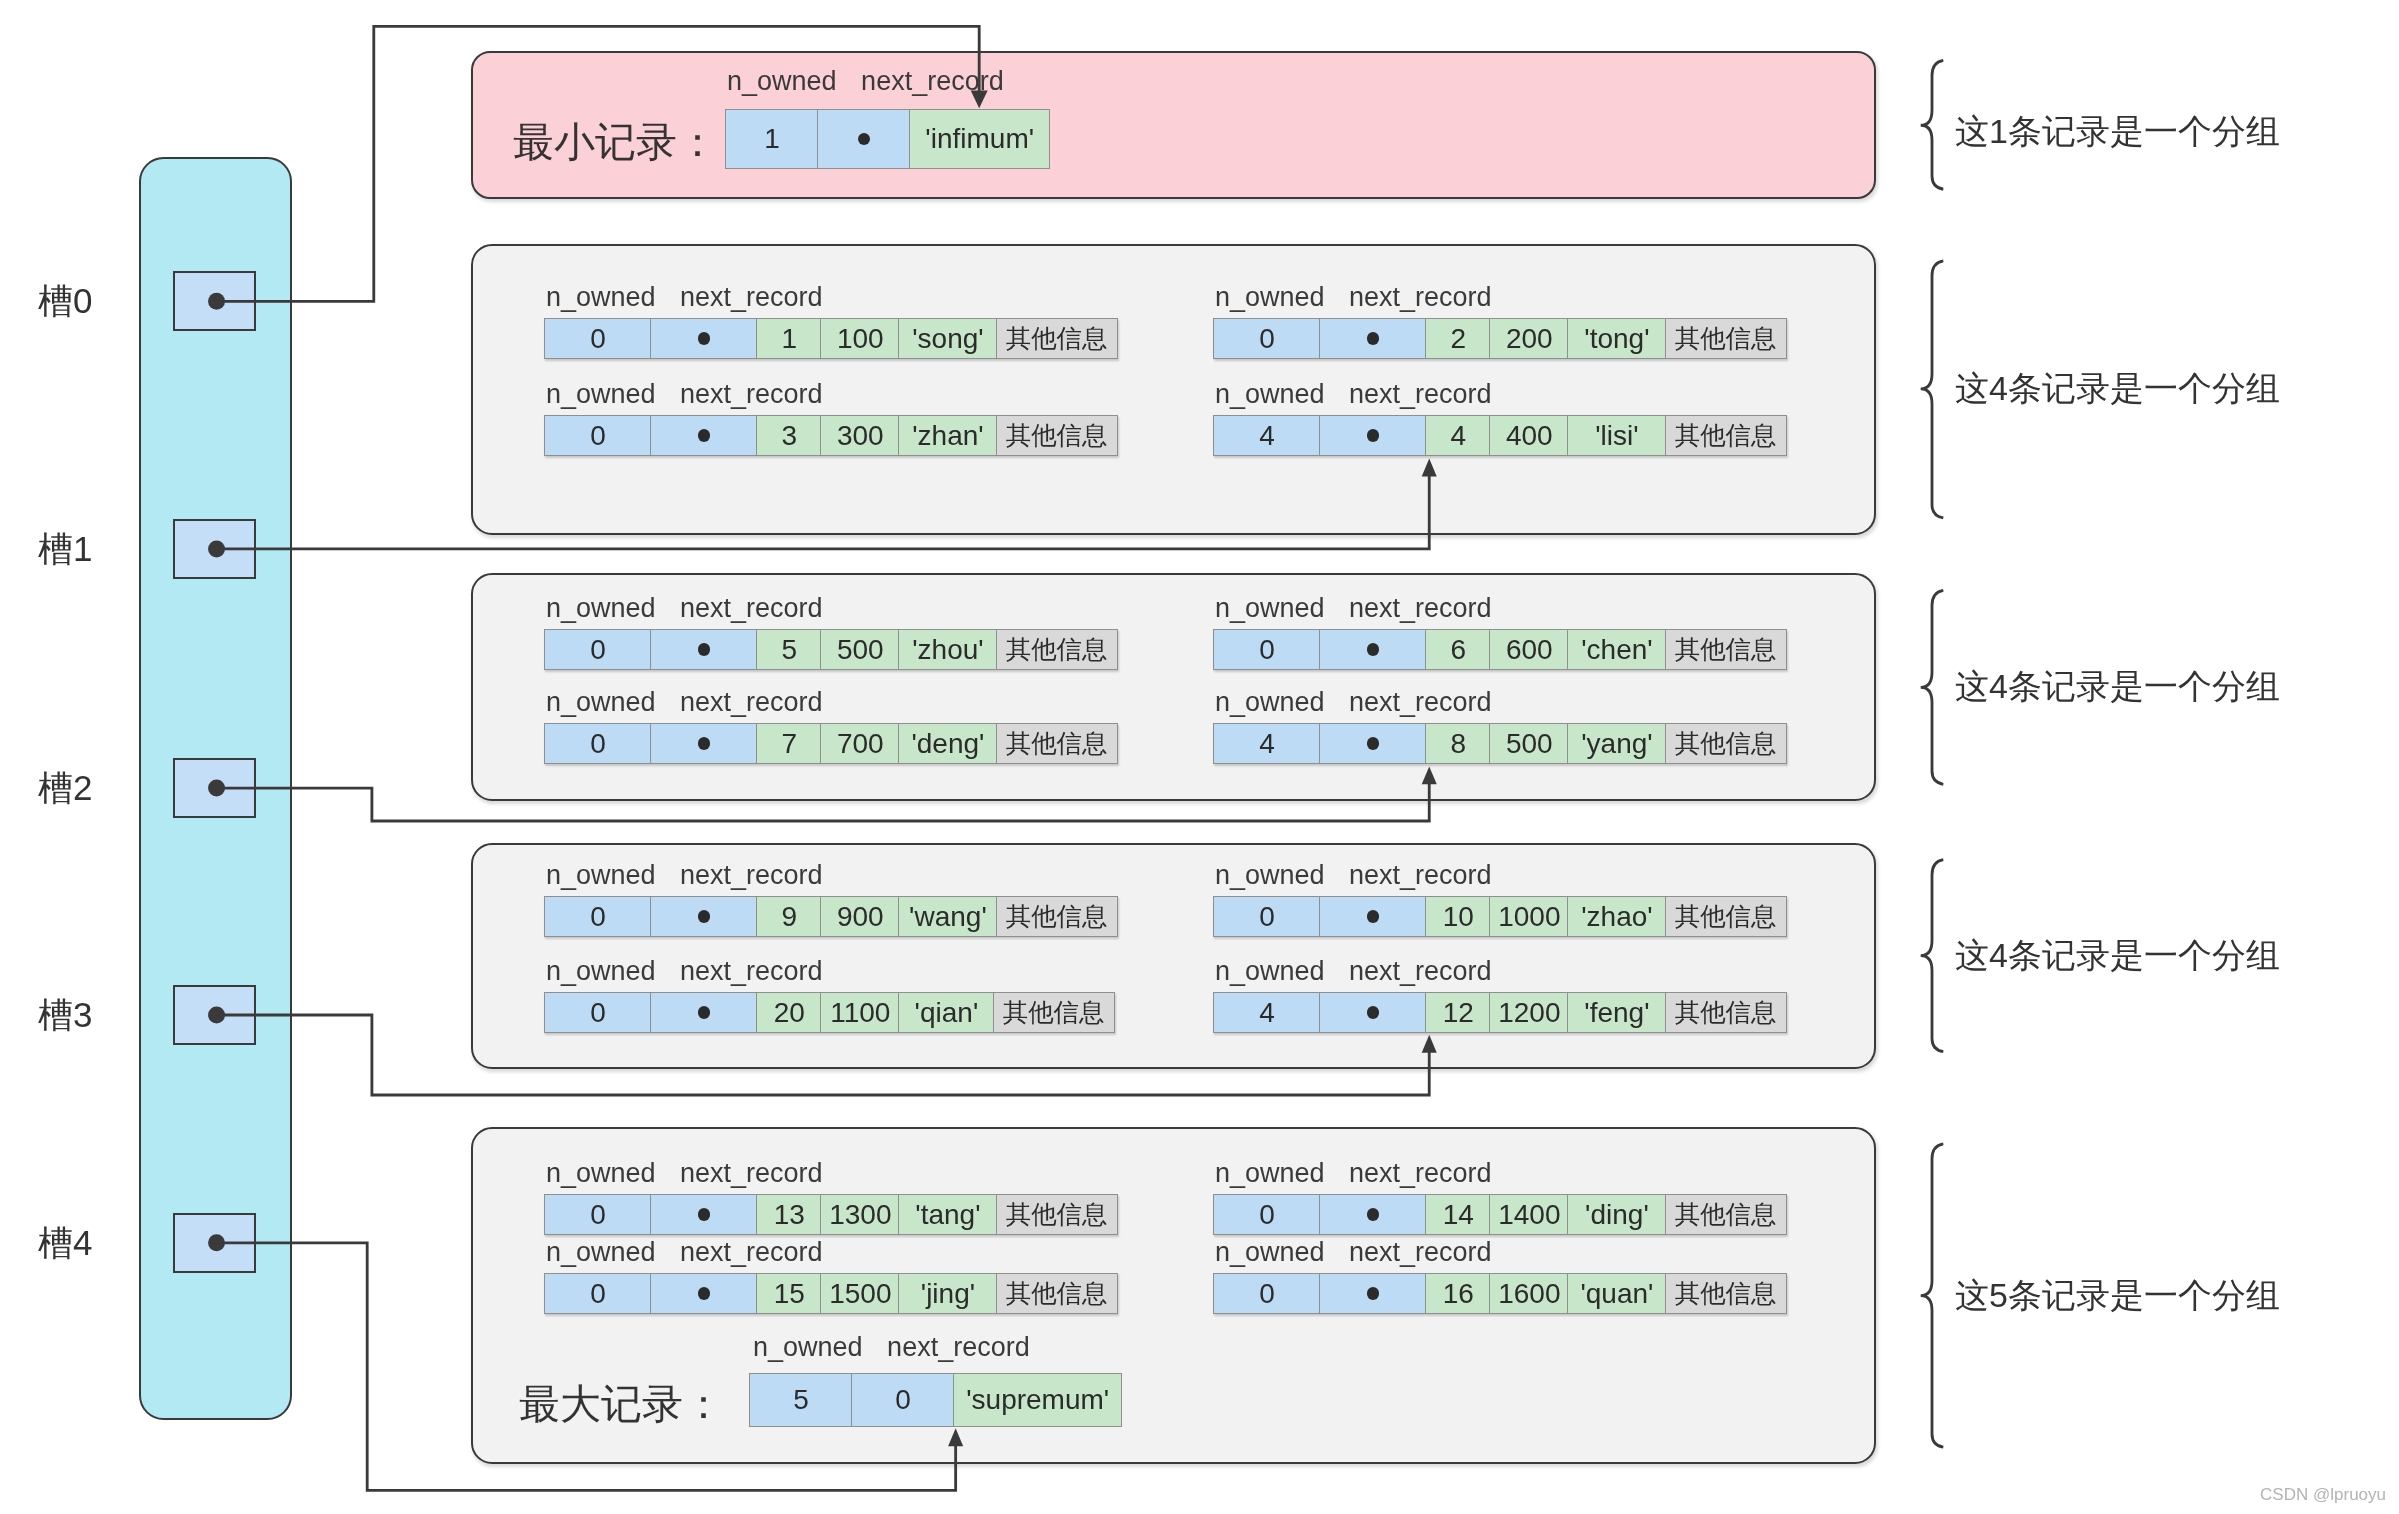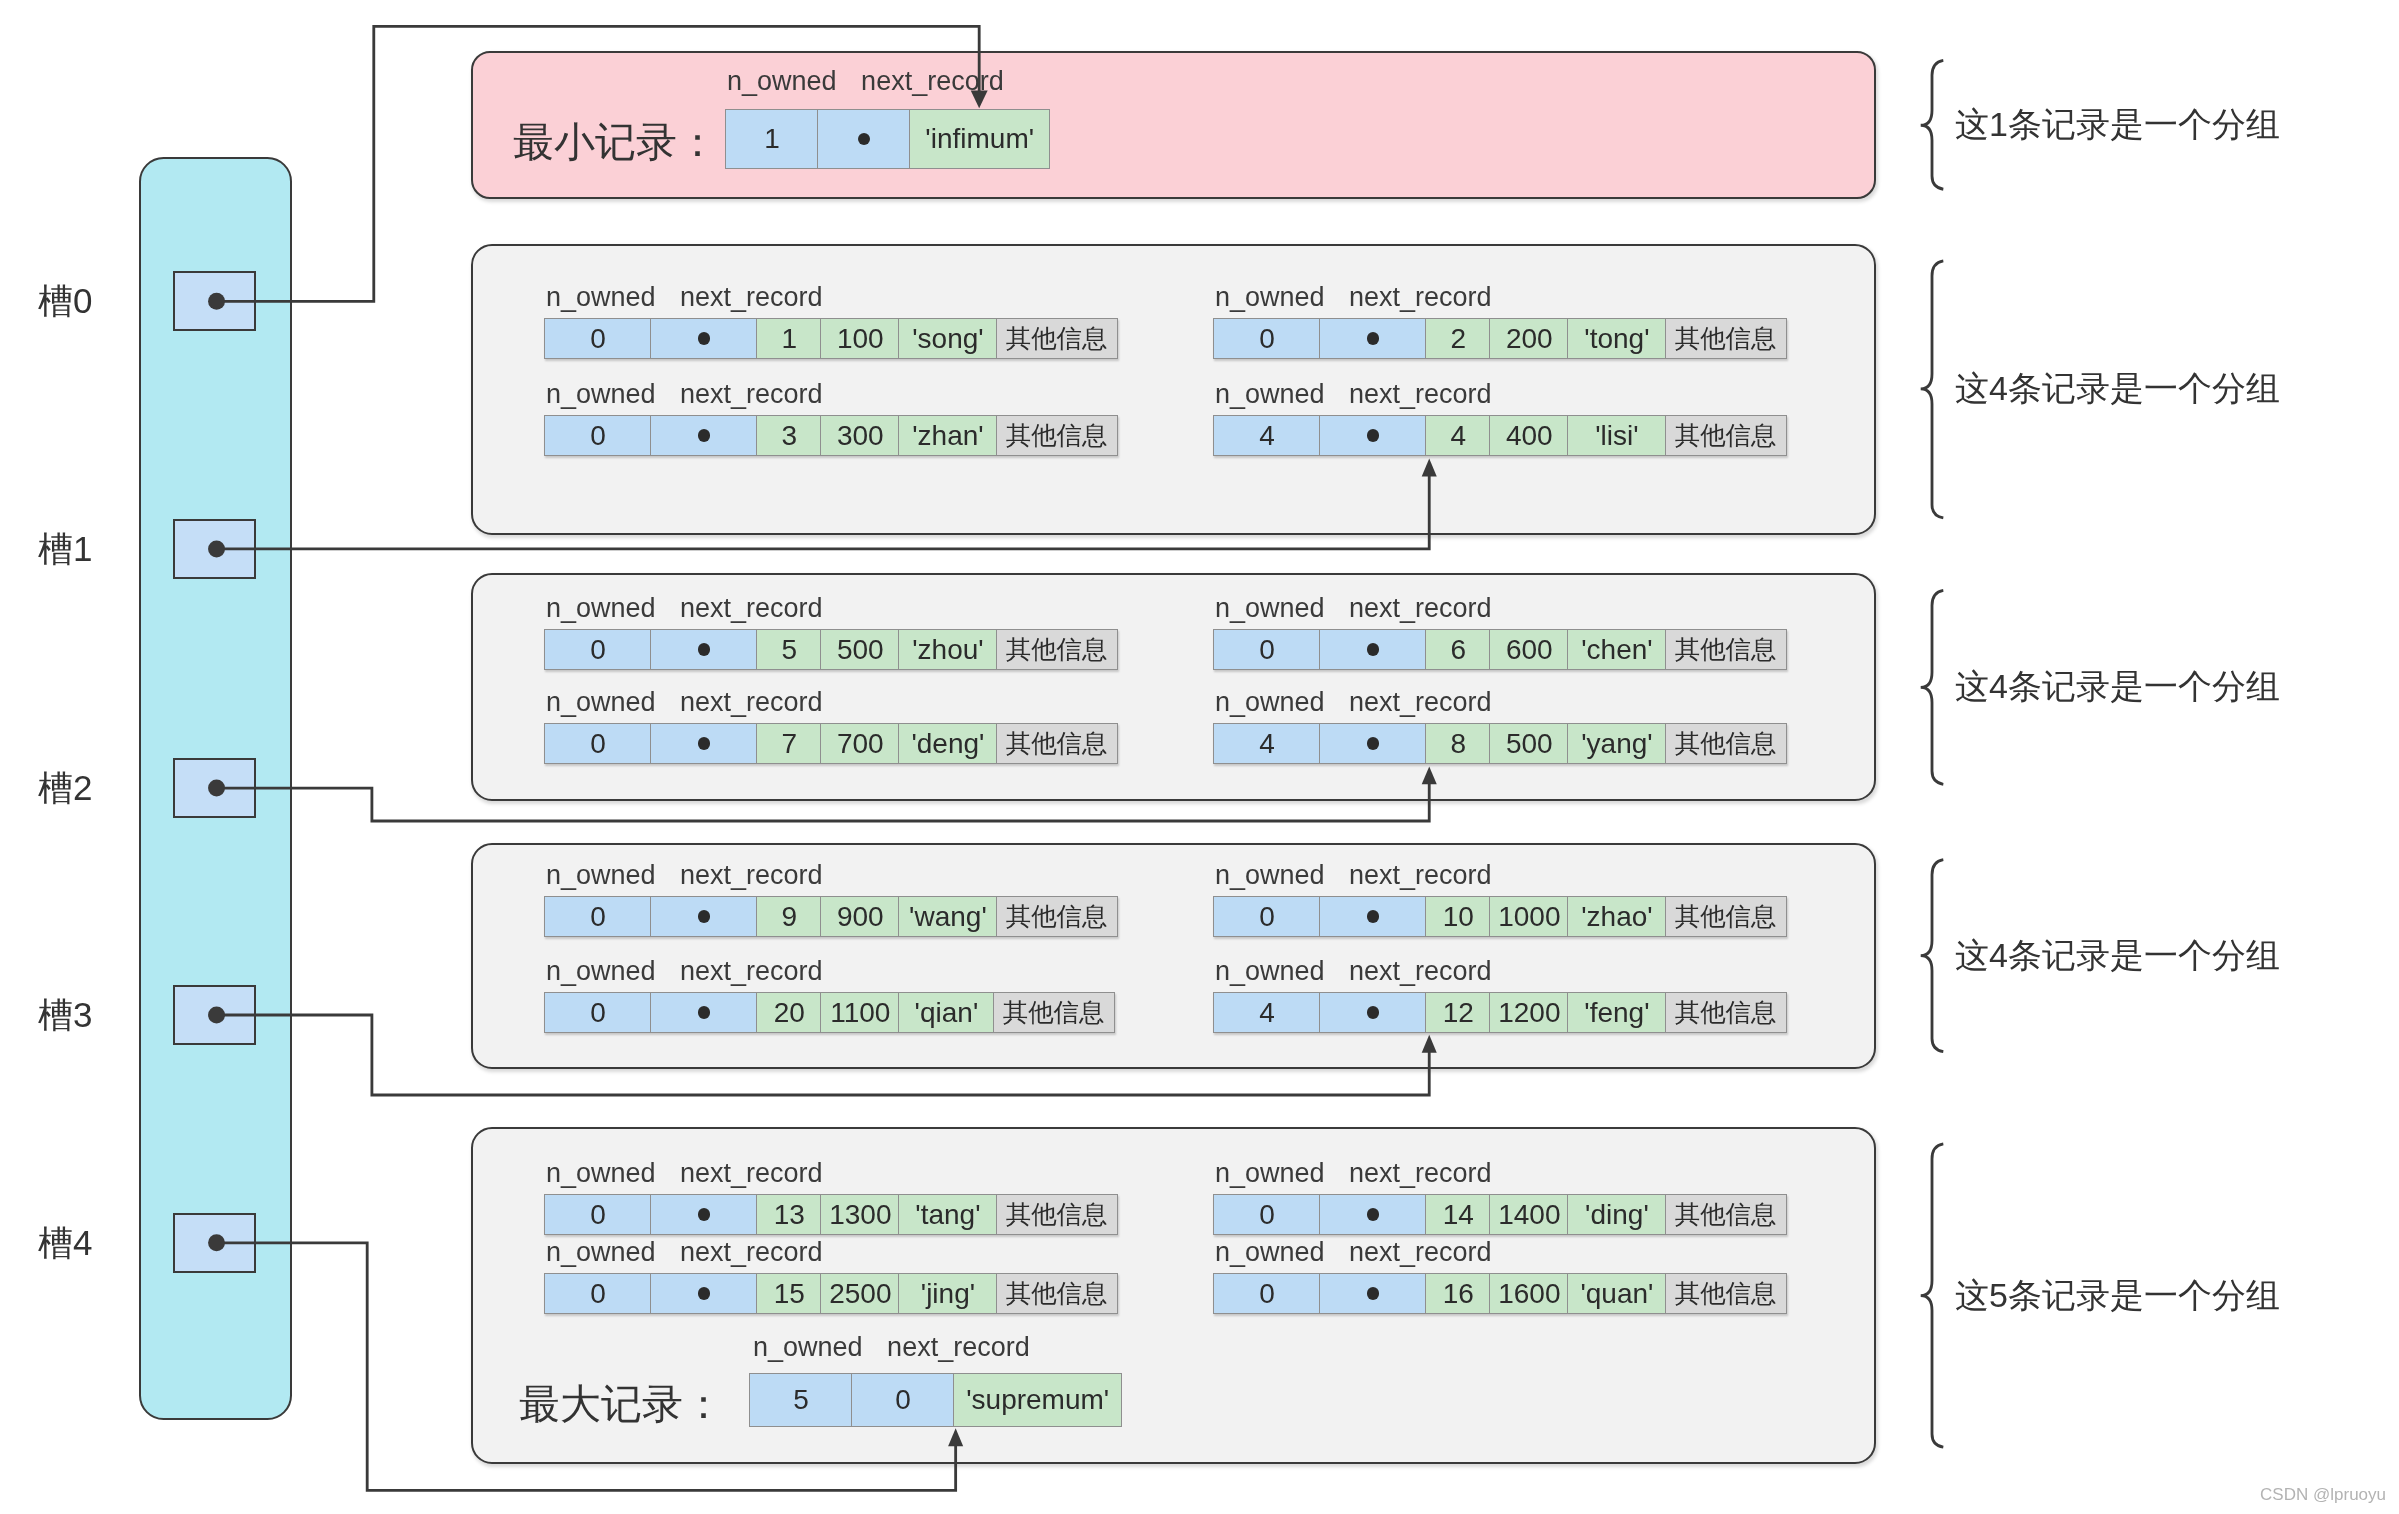--- a/index.html
+++ b/index.html
@@ -338,21 +338,21 @@
     <div class="rec-head">
       <span>n_owned</span>
       <span>next_record</span>
     </div>
     <div class="cells">
       <div class="cell blue" style="width:108px">0</div>
       <div class="cell blue" style="width:108px">
           <span class="pdot"></span>
         </div>
       <div class="cell green" style="width:66px">15</div>
-      <div class="cell green" style="width:80px">2500</div>
+      <div class="cell green" style="width:80px">1500</div>
       <div class="cell green" style="width:99px">'jing'</div>
       <div class="cell grayc" style="width:122px">其他信息</div>
     </div>
   </div>
     <div class="record" style="left: 1213px; top: 1273px;">
     <div class="rec-head">
       <span>n_owned</span>
       <span>next_record</span>
     </div>
     <div class="cells">
@@ -372,21 +372,21 @@
 <div class="mm-head" style="left:753px;top:1332px">
   <span>n_owned</span>
   <span>next_record</span>
 </div>
 <div class="mm-cells" style="left:749px;top:1373px;height:54px">
   <div class="cell blue" style="width:104px">5</div>
   <div class="cell blue" style="width:104px">0</div>
   <div class="cell green" style="width:169px">'supremum'</div>
 </div>
 
-<div class="annotation" style="top:125px">这1条记录是一个分组</div>
+<div class="annotation" style="top:132px">这1条记录是一个分组</div>
 <div class="annotation" style="top:389px">这4条记录是一个分组</div>
 <div class="annotation" style="top:687px">这4条记录是一个分组</div>
 <div class="annotation" style="top:956px">这4条记录是一个分组</div>
 <div class="annotation" style="top:1296px">这5条记录是一个分组</div>
 
 <svg id="overlay" width="2399" height="1514" viewBox="0 0 2548 1608">
   <g stroke="#3a3a3a" stroke-width="3" fill="none">
 
     <path d="M 230 320 L 397 320 L 397 28 L 1040 28 L 1040 98"></path>
 

